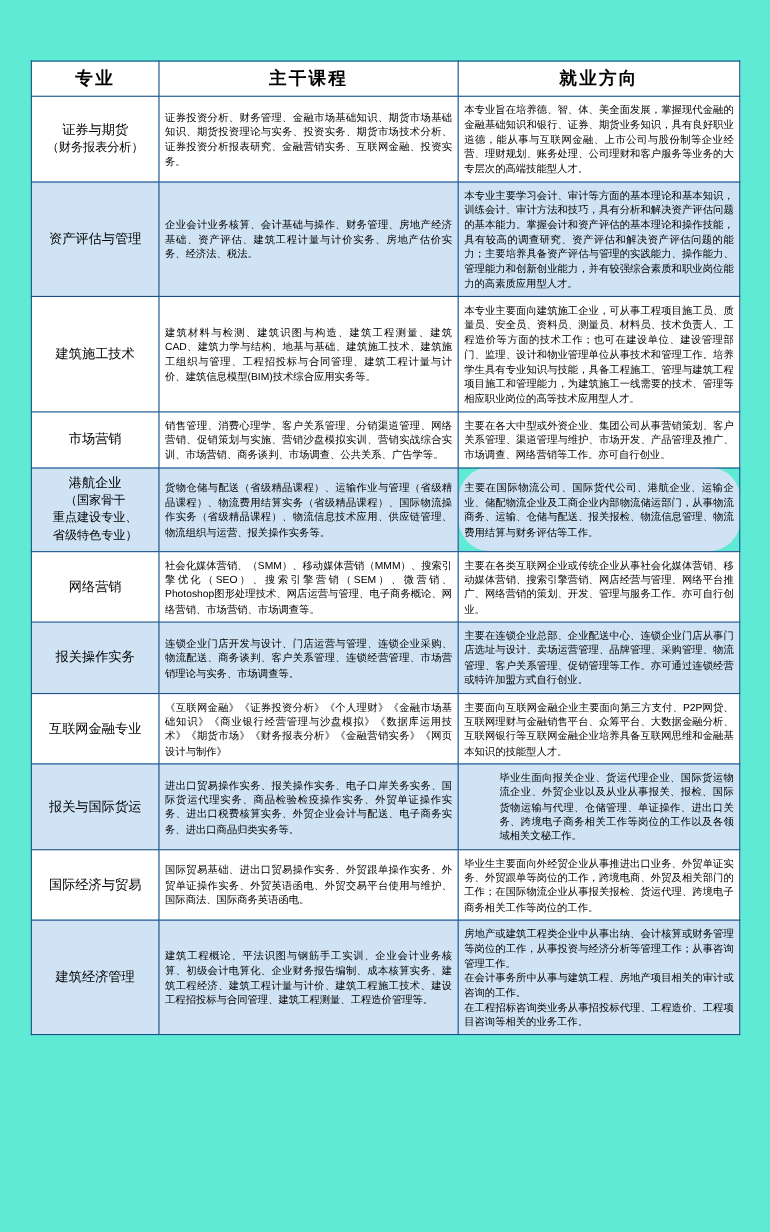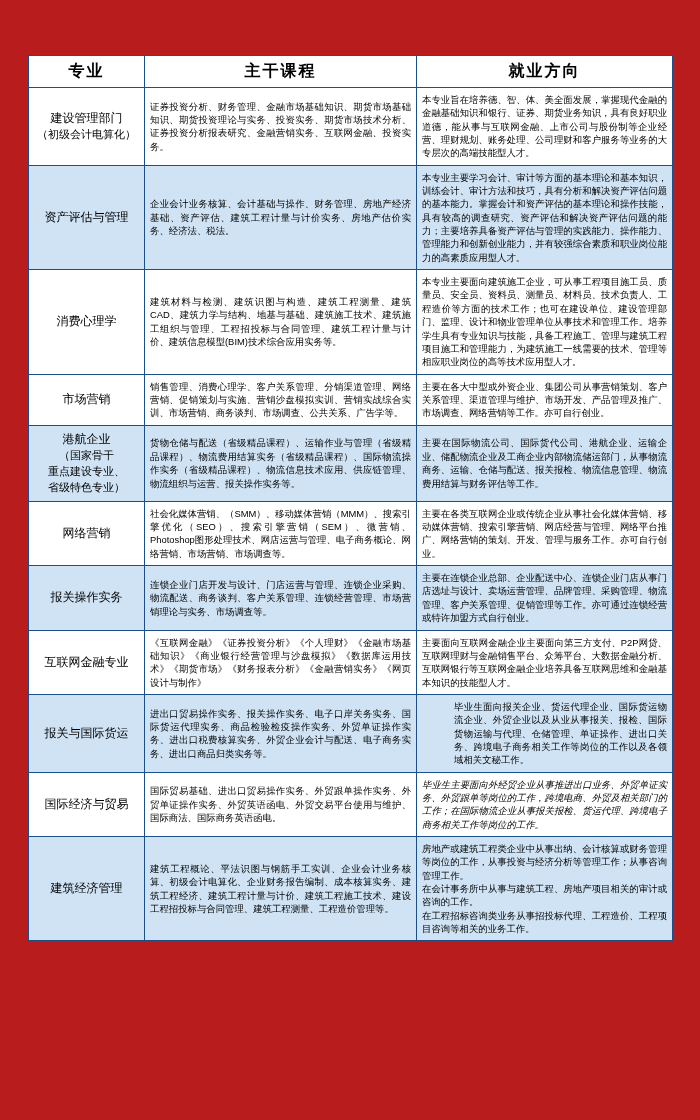--- a/index.html
+++ b/index.html
@@ -12,21 +12,21 @@
     height: 1120px;
     font-family: "Liberation Sans", "DejaVu Sans", sans-serif;
     color: #000000;
     position: relative;
   }
   .page {
     width: 700px;
     height: 1120px;
     box-sizing: border-box;
     padding: 55px 28px 30px 28px;
-    background: #b91c1c;
+    background: #5eead4;
   }
   table.major-table {
     width: 644px;
     border-collapse: collapse;
     table-layout: fixed;
     border: 1.5px solid #1b4f8a;
   }
   table.major-table col.c1 { width: 116px; }
   table.major-table col.c2 { width: 272px; }
   table.major-table col.c3 { width: 256px; }
@@ -86,56 +86,56 @@
     <thead>
       <tr>
         <th>专业</th>
         <th>主干课程</th>
         <th>就业方向</th>
       </tr>
     </thead>
     <tbody>
         <tr class="band-white">
           <td class="name-cell">
-            <span class="nm-line name-strong">建设管理部门</span>
-            <span class="nm-line">（初级会计电算化）</span>
+            <span class="nm-line name-strong">证券与期货</span>
+            <span class="nm-line">（财务报表分析）</span>
           </td>
           <td class="courses-cell">证券投资分析、财务管理、金融市场基础知识、期货市场基础知识、期货投资理论与实务、投资实务、期货市场技术分析、证券投资分析报表研究、金融营销实务、互联网金融、投资实务。</td>
           <td class="career-cell" style="white-space: pre-line;">本专业旨在培养德、智、体、美全面发展，掌握现代金融的金融基础知识和银行、证券、期货业务知识，具有良好职业道德，能从事与互联网金融、上市公司与股份制等企业经营、理财规划、账务处理、公司理财和客户服务等业务的大专层次的高端技能型人才。</td>
         </tr>
         <tr class="band-blue">
           <td class="name-cell">
             <span class="nm-line name-strong">资产评估与管理</span>
           </td>
           <td class="courses-cell">企业会计业务核算、会计基础与操作、财务管理、房地产经济基础、资产评估、建筑工程计量与计价实务、房地产估价实务、经济法、税法。</td>
           <td class="career-cell" style="white-space: pre-line;">本专业主要学习会计、审计等方面的基本理论和基本知识，训练会计、审计方法和技巧，具有分析和解决资产评估问题的基本能力。掌握会计和资产评估的基本理论和操作技能，具有较高的调查研究、资产评估和解决资产评估问题的能力；主要培养具备资产评估与管理的实践能力、操作能力、管理能力和创新创业能力，并有较强综合素质和职业岗位能力的高素质应用型人才。</td>
         </tr>
         <tr class="band-white">
           <td class="name-cell">
-            <span class="nm-line name-strong">消费心理学</span>
+            <span class="nm-line name-strong">建筑施工技术</span>
           </td>
           <td class="courses-cell">建筑材料与检测、建筑识图与构造、建筑工程测量、建筑CAD、建筑力学与结构、地基与基础、建筑施工技术、建筑施工组织与管理、工程招投标与合同管理、建筑工程计量与计价、建筑信息模型(BIM)技术综合应用实务等。</td>
           <td class="career-cell" style="white-space: pre-line;">本专业主要面向建筑施工企业，可从事工程项目施工员、质量员、安全员、资料员、测量员、材料员、技术负责人、工程造价等方面的技术工作；也可在建设单位、建设管理部门、监理、设计和物业管理单位从事技术和管理工作。培养学生具有专业知识与技能，具备工程施工、管理与建筑工程项目施工和管理能力，为建筑施工一线需要的技术、管理等相应职业岗位的高等技术应用型人才。</td>
         </tr>
         <tr class="band-white">
           <td class="name-cell">
             <span class="nm-line name-strong">市场营销</span>
           </td>
           <td class="courses-cell">销售管理、消费心理学、客户关系管理、分销渠道管理、网络营销、促销策划与实施、营销沙盘模拟实训、营销实战综合实训、市场营销、商务谈判、市场调查、公共关系、广告学等。</td>
           <td class="career-cell" style="white-space: pre-line;">主要在各大中型或外资企业、集团公司从事营销策划、客户关系管理、渠道管理与维护、市场开发、产品管理及推广、市场调查、网络营销等工作。亦可自行创业。</td>
         </tr>
         <tr class="band-blue">
           <td class="name-cell">
             <span class="nm-line name-strong">港航企业</span>
             <span class="nm-line">（国家骨干</span>
             <span class="nm-line">重点建设专业、</span>
             <span class="nm-line">省级特色专业）</span>
           </td>
           <td class="courses-cell">货物仓储与配送（省级精品课程）、运输作业与管理（省级精品课程）、物流费用结算实务（省级精品课程）、国际物流操作实务（省级精品课程）、物流信息技术应用、供应链管理、物流组织与运营、报关操作实务等。</td>
-          <td class="career-cell" style="white-space: pre-line;">主要在国际物流公司、国际货代公司、港航企业、运输企业、储配物流企业及工商企业内部物流储运部门，从事物流商务、运输、仓储与配送、报关报检、物流信息管理、物流费用结算与财务评估等工作。</td>
+          <td class="career-cell" style="white-space: pre-line; border-radius: 28px;">主要在国际物流公司、国际货代公司、港航企业、运输企业、储配物流企业及工商企业内部物流储运部门，从事物流商务、运输、仓储与配送、报关报检、物流信息管理、物流费用结算与财务评估等工作。</td>
         </tr>
         <tr class="band-white">
           <td class="name-cell">
             <span class="nm-line name-strong">网络营销</span>
           </td>
           <td class="courses-cell">社会化媒体营销、（SMM）、移动媒体营销（MMM）、搜索引擎优化（SEO）、搜索引擎营销（SEM）、微营销、Photoshop图形处理技术、网店运营与管理、电子商务概论、网络营销、市场营销、市场调查等。</td>
           <td class="career-cell" style="white-space: pre-line;">主要在各类互联网企业或传统企业从事社会化媒体营销、移动媒体营销、搜索引擎营销、网店经营与管理、网络平台推广、网络营销的策划、开发、管理与服务工作。亦可自行创业。</td>
         </tr>
         <tr class="band-blue">
           <td class="name-cell">
@@ -156,21 +156,21 @@
             <span class="nm-line name-strong">报关与国际货运</span>
           </td>
           <td class="courses-cell">进出口贸易操作实务、报关操作实务、电子口岸关务实务、国际货运代理实务、商品检验检疫操作实务、外贸单证操作实务、进出口税费核算实务、外贸企业会计与配送、电子商务实务、进出口商品归类实务等。</td>
           <td class="career-cell" style="white-space: pre-line; padding-left: 37px;">毕业生面向报关企业、货运代理企业、国际货运物流企业、外贸企业以及从业从事报关、报检、国际货物运输与代理、仓储管理、单证操作、进出口关务、跨境电子商务相关工作等岗位的工作以及各领域相关文秘工作。</td>
         </tr>
         <tr class="band-white">
           <td class="name-cell">
             <span class="nm-line name-strong">国际经济与贸易</span>
           </td>
           <td class="courses-cell">国际贸易基础、进出口贸易操作实务、外贸跟单操作实务、外贸单证操作实务、外贸英语函电、外贸交易平台使用与维护、国际商法、国际商务英语函电。</td>
-          <td class="career-cell" style="white-space: pre-line; font-style: italic;">毕业生主要面向外经贸企业从事推进出口业务、外贸单证实务、外贸跟单等岗位的工作，跨境电商、外贸及相关部门的工作；在国际物流企业从事报关报检、货运代理、跨境电子商务相关工作等岗位的工作。</td>
+          <td class="career-cell" style="white-space: pre-line;">毕业生主要面向外经贸企业从事推进出口业务、外贸单证实务、外贸跟单等岗位的工作，跨境电商、外贸及相关部门的工作；在国际物流企业从事报关报检、货运代理、跨境电子商务相关工作等岗位的工作。</td>
         </tr>
         <tr class="band-blue">
           <td class="name-cell">
             <span class="nm-line name-strong">建筑经济管理</span>
           </td>
           <td class="courses-cell">建筑工程概论、平法识图与钢筋手工实训、企业会计业务核算、初级会计电算化、企业财务报告编制、成本核算实务、建筑工程经济、建筑工程计量与计价、建筑工程施工技术、建设工程招投标与合同管理、建筑工程测量、工程造价管理等。</td>
           <td class="career-cell" style="white-space: pre-line;">房地产或建筑工程类企业中从事出纳、会计核算或财务管理等岗位的工作，从事投资与经济分析等管理工作；从事咨询管理工作。
 在会计事务所中从事与建筑工程、房地产项目相关的审计或咨询的工作。
 在工程招标咨询类业务从事招投标代理、工程造价、工程项目咨询等相关的业务工作。</td>
         </tr>

